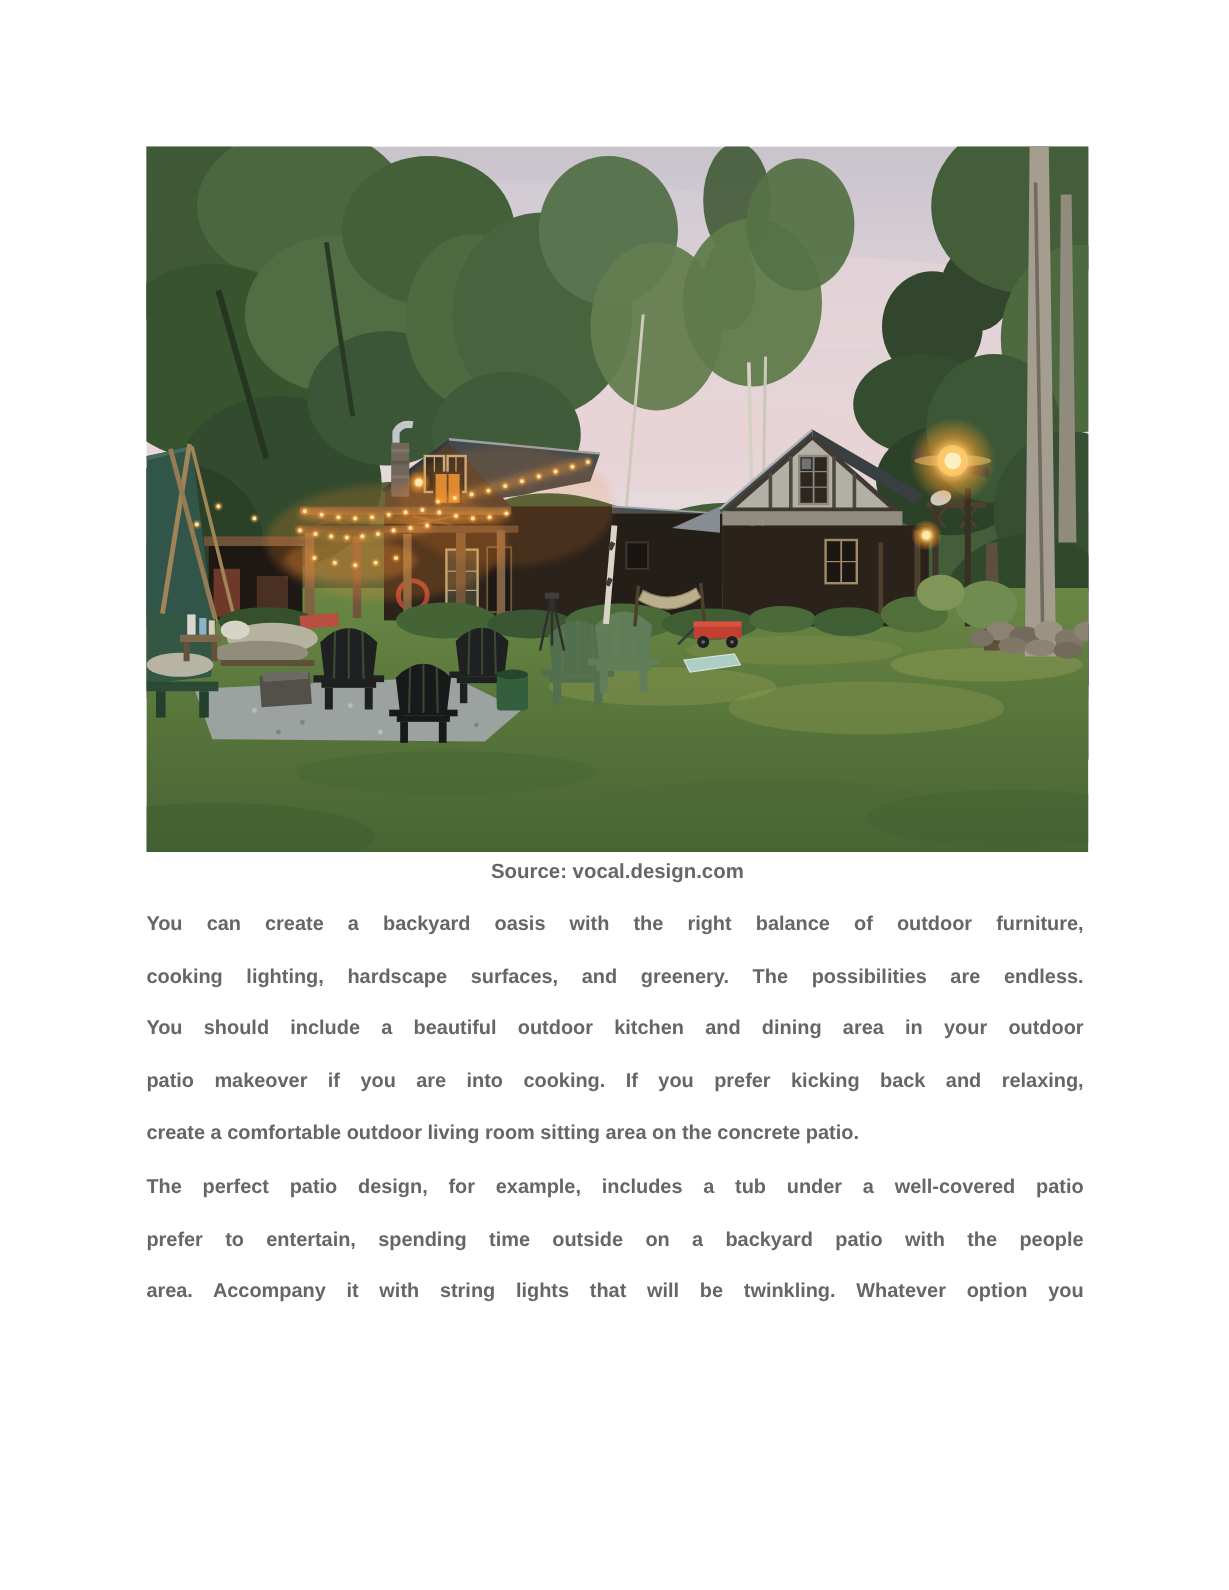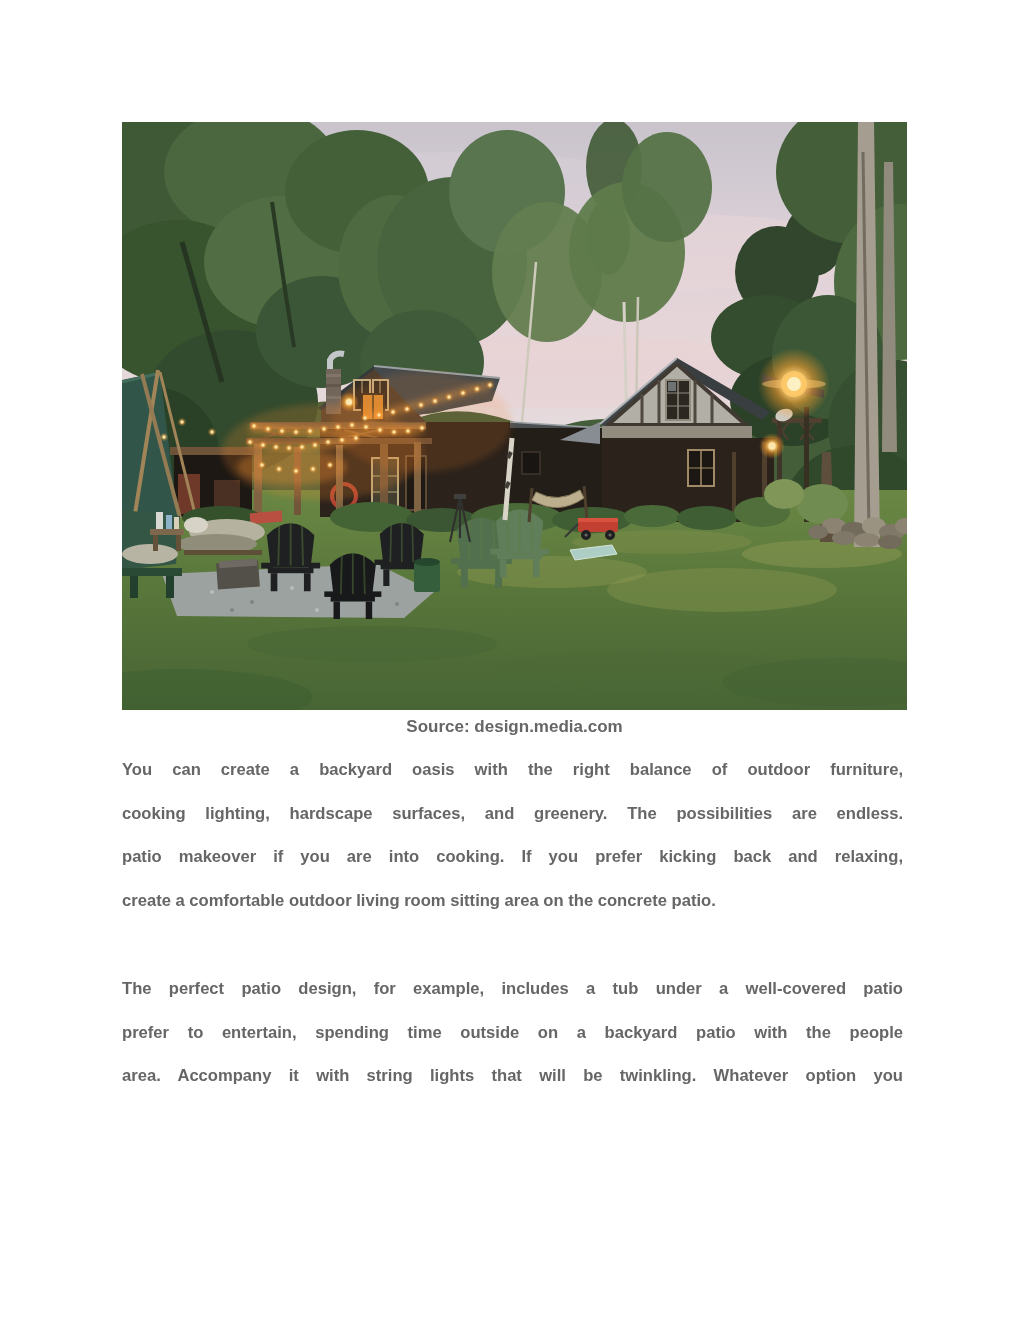--- a/index.html
+++ b/index.html
@@ -454,25 +454,26 @@
         <circle cx="672" cy="262" r="13" fill="#ffc863" opacity="0.85"></circle>
         <circle cx="672" cy="262" r="7" fill="#fff3c4"></circle>
         <circle cx="650" cy="324" r="13" fill="url(#bigGlow)"></circle>
         <circle cx="650" cy="324" r="3.5" fill="#ffe9ae"></circle>
       </g>
 
       <rect x="0" y="0" width="785" height="588" fill="#d8c8d0" opacity="0.04"></rect>
     </svg>
   </figure>
 
-  <div class="photo-caption">Source: design.media.com</div>
+  <div class="photo-caption">Source: vocal.design.com</div>
 
   <div class="body-para" id="para-1">
       <div class="text-line">You can create a backyard oasis with the right balance of outdoor furniture,</div>
       <div class="text-line">cooking lighting, hardscape surfaces, and greenery. The possibilities are endless.</div>
+      <div class="text-line">You should include a beautiful outdoor kitchen and dining area in your outdoor</div>
       <div class="text-line">patio makeover if you are into cooking. If you prefer kicking back and relaxing,</div>
       <div class="text-line last">create a comfortable outdoor living room sitting area on the concrete patio.</div>
     </div>
 
   <div class="body-para" id="para-2">
       <div class="text-line">The perfect patio design, for example, includes a tub under a well-covered patio</div>
       <div class="text-line">prefer to entertain, spending time outside on a backyard patio with the people</div>
       <div class="text-line">area. Accompany it with string lights that will be twinkling. Whatever option you</div>
     </div>
 

